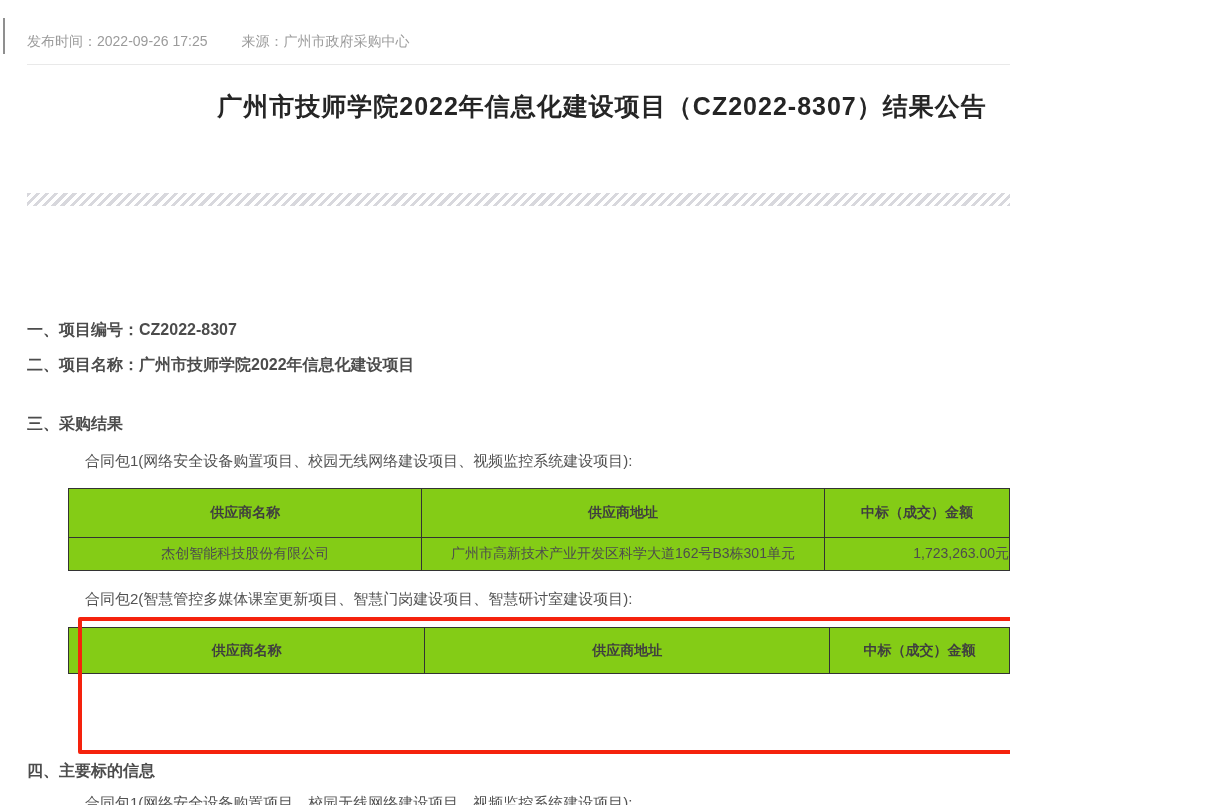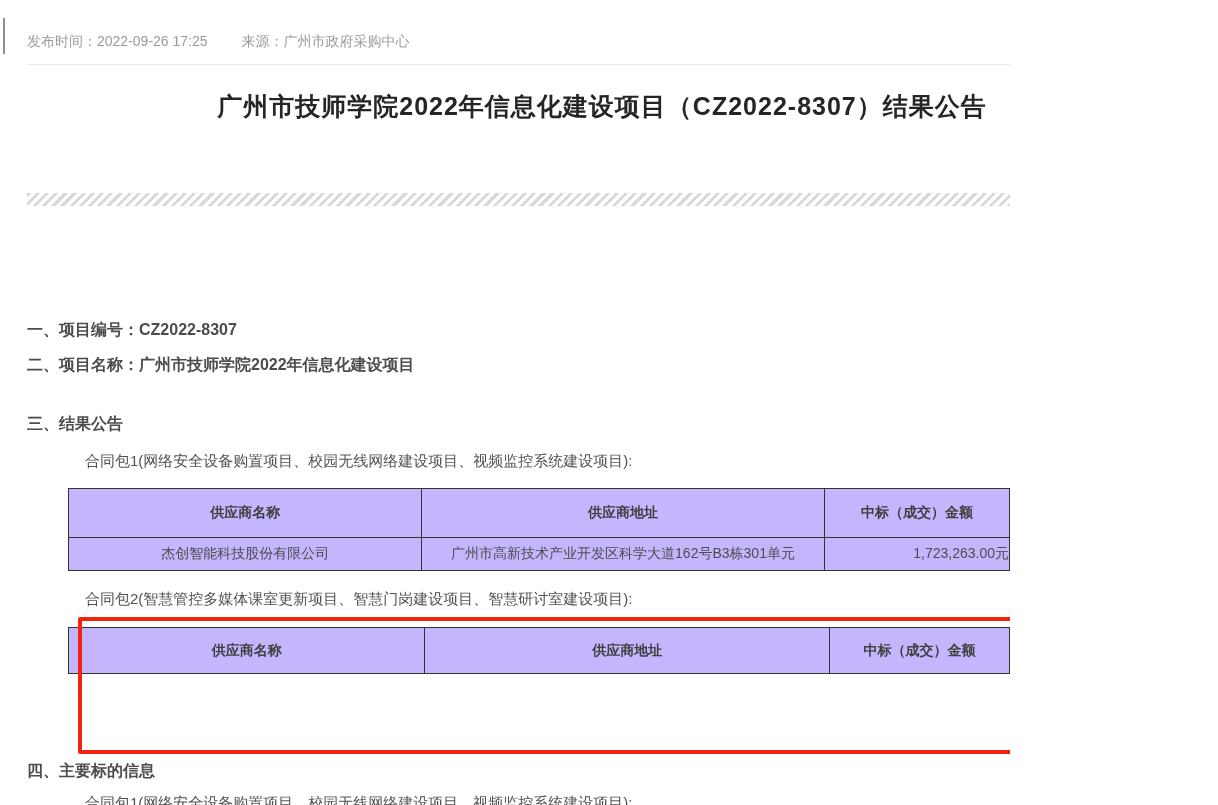--- a/index.html
+++ b/index.html
@@ -31,21 +31,21 @@
   .hatch { position:absolute; left:27px; top:193px; width:1059px; height:13px;
     background:repeating-linear-gradient(135deg,#d8d8dd 0px,#d8d8dd 3px,#ffffff 3px,#ffffff 6.5px); }
 
   .section-heading { position:absolute; left:27px; font-size:16px; font-weight:bold; color:#4c4c4c; white-space:nowrap; }
   .sec-1 { top:304px;margin-top:16px; } .sec-2 { top:355px; } .sec-3 { top:414px; } .sec-4 { top:761px; }
 
   .pkg-label { position:absolute; left:85px; font-size:15px; color:#525252; white-space:nowrap; }
   .pkg-1 { top:452px; } .pkg-2 { top:590px; }
   .partial-line { top:794px; }
 
-  table.result-table { position:absolute; left:68px; border-collapse:collapse; table-layout:fixed; background:#c4b5fd; }
+  table.result-table { position:absolute; left:68px; border-collapse:collapse; table-layout:fixed; background:#84cc16; }
   .result-table th, .result-table td { border:1px solid #333; font-size:14px; text-align:center; vertical-align:middle; }
   .result-table th { font-weight:bold; color:#3f3f3f; }
   .result-table td { color:#4d4d4d; }
   .col-name { width:402px; } .col-addr { width:457px; } .col-amt { width:200px; }
   .tbl-1 { top:488px; } .tbl-1 th { height:49px; } .tbl-1 td { height:33px; }
   .tbl-2 { top:627px; } .tbl-2 th { height:46px; } .tbl-2 td { height:58px; }
   .tbl-2 td.addr-cell { padding:6px 15px; line-height:24px; }
   td.amount-cell { text-align:right; }
 
   .highlight-box { position:absolute; left:78px; top:617px; width:1069px; height:137px;
@@ -109,21 +109,21 @@
   <h1 class="page-title">广州市技师学院2022年信息化建设项目（CZ2022-8307）结果公告</h1>
 
   <div class="print-row">
     <a class="print-btn">【打印】</a>
   </div>
 
   <div class="hatch"></div>
 
   <div class="section-heading sec-1">一、项目编号：CZ2022-8307</div>
   <div class="section-heading sec-2">二、项目名称：广州市技师学院2022年信息化建设项目</div>
-  <div class="section-heading sec-3">三、结果公告</div>
+  <div class="section-heading sec-3">三、采购结果</div>
 
   <div class="pkg-label pkg-1">合同包1(网络安全设备购置项目、校园无线网络建设项目、视频监控系统建设项目):</div>
 
   <table class="result-table tbl-1">
     <colgroup>
         <col class="col-name">
         <col class="col-addr">
         <col class="col-amt">
       </colgroup>
     <tbody>

